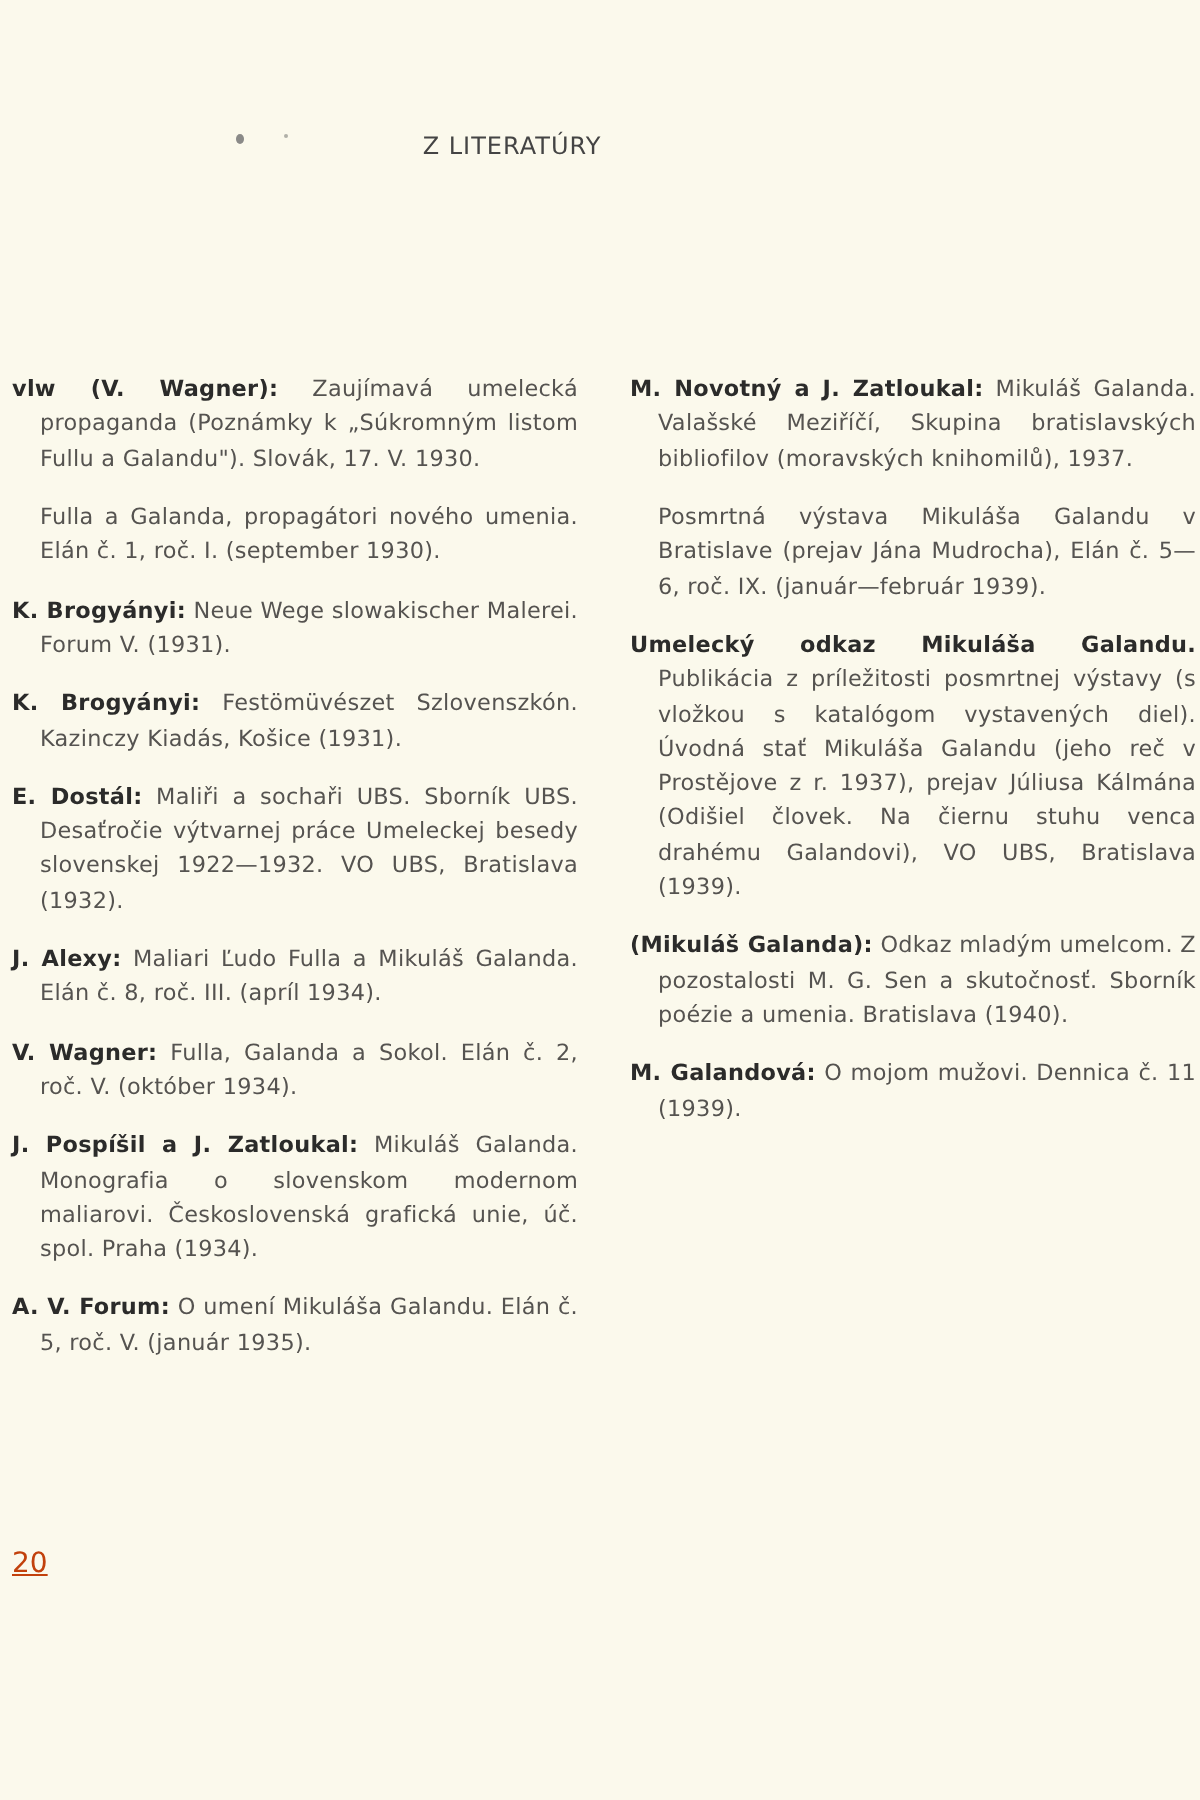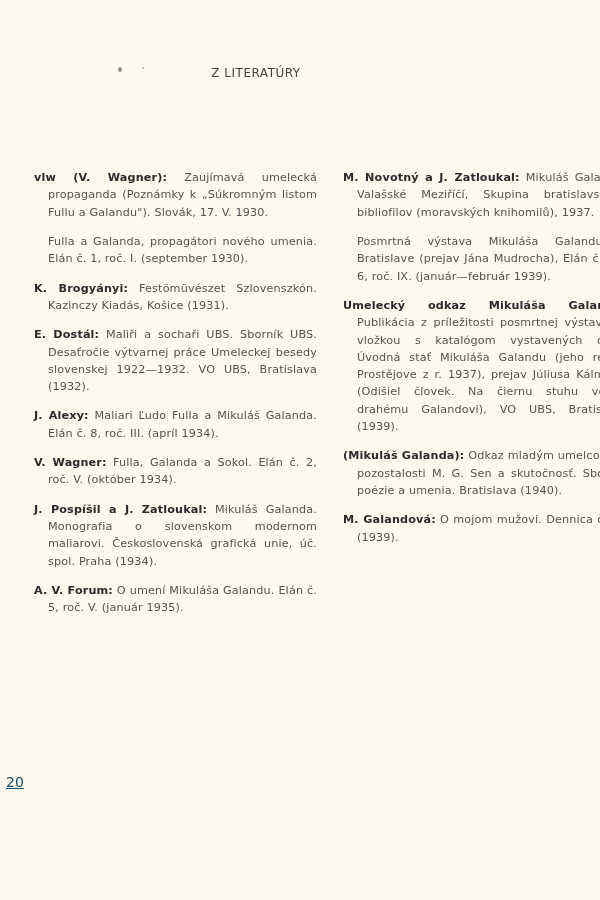--- a/index.html
+++ b/index.html
@@ -13,52 +13,53 @@
     }
     .dots { position: absolute; top: 67px; left: 118px; width: 30px; height: 10px; }
     .dot1 { position: absolute; left: 0; top: 0; width: 4px; height: 5px; background: #8a8a88; border-radius: 50%; }
     .dot2 { position: absolute; left: 24px; top: 0; width: 2px; height: 2px; background: #b0b0a8; border-radius: 50%; }
     .header {
       position: absolute; top: 66px; left: 0; width: 512px;
       text-align: center;
       font-size: 12px; letter-spacing: 0.5px;
       color: #444;
     }
-    .col { position: absolute; top: 158px; margin-left: 28px; }
+    .col { position: absolute; top: 175px; }
     .col.left { left: 6px; width: 283px; }
     .col.right { left: 315px; width: 283px; }
     .entry {
       font-size: 11.2px;
       line-height: 17.3px;
       text-align: justify;
       padding-left: 14px;
       text-indent: -14px;
       margin-bottom: 12px;
       letter-spacing: 0.15px;
     }
     .entry.cont { text-indent: 0; }
     .author { font-weight: bold; color: #2b2b2a; }
     .page-number {
       position: absolute; top: 774px; left: 6px;
-      font-size: 14px; color: #0c4a6e; text-decoration: underline;
+      font-size: 14px; color: #c2410c; text-decoration: underline;
     }
   </style>
 </head>
 <body>
 
 <div class="dots">
   <span class="dot1"></span>
   <span class="dot2"></span>
 </div>
 
 <div class="header">Z LITERATÚRY</div>
 
 <div class="col left">
   <p class="entry"><span class="author">vlw (V. Wagner):</span><span> Zaujímavá umelecká propaganda (Poznámky k „Súkromným listom Fullu a Galandu"). Slovák, 17. V. 1930.</span></p>
   <p class="entry cont"><span>Fulla a Galanda, propagátori nového umenia. Elán č. 1, roč. I. (september 1930).</span></p>
+  <p class="entry"><span class="author">K. Brogyányi:</span><span> Neue Wege slowakischer Malerei. Forum V. (1931).</span></p>
   <p class="entry"><span class="author">K. Brogyányi:</span><span> Festömüvészet Szlovenszkón. Kazinczy Kiadás, Košice (1931).</span></p>
   <p class="entry"><span class="author">E. Dostál:</span><span> Maliři a sochaři UBS. Sborník UBS. Desaťročie výtvarnej práce Umeleckej besedy slovenskej 1922—1932. VO UBS, Bratislava (1932).</span></p>
   <p class="entry"><span class="author">J. Alexy:</span><span> Maliari Ľudo Fulla a Mikuláš Galanda. Elán č. 8, roč. III. (apríl 1934).</span></p>
   <p class="entry"><span class="author">V. Wagner:</span><span> Fulla, Galanda a Sokol. Elán č. 2, roč. V. (október 1934).</span></p>
   <p class="entry"><span class="author">J. Pospíšil a J. Zatloukal:</span><span> Mikuláš Galanda. Monografia o slovenskom modernom maliarovi. Československá grafická unie, úč. spol. Praha (1934).</span></p>
   <p class="entry"><span class="author">A. V. Forum:</span><span> O umení Mikuláša Galandu. Elán č. 5, roč. V. (január 1935).</span></p>
 </div>
 
 <div class="col right">
   <p class="entry"><span class="author">M. Novotný a J. Zatloukal:</span><span> Mikuláš Galanda. Valašské Meziříčí, Skupina bratislavských bibliofilov (moravských knihomilů), 1937.</span></p>

